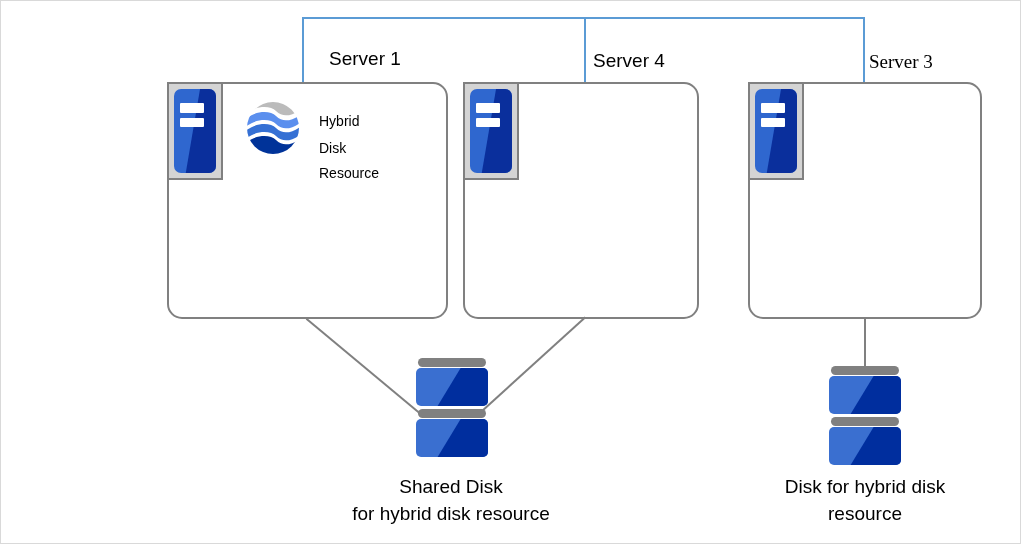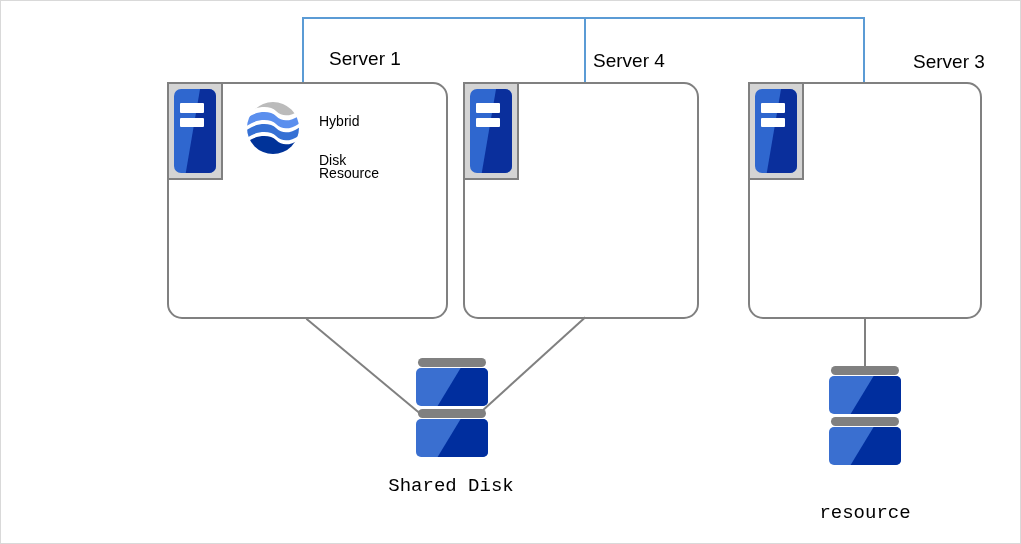--- a/index.html
+++ b/index.html
@@ -148,36 +148,35 @@
   }
 
   
   .disk-caption {
     position: absolute;
     font-size: 19px;
     color: #000000;
     line-height: 27px;
     text-align: center;
     white-space: nowrap;
-    font-family: Liberation Mono, monospace;
   }
 </style>
 </head>
 <body>
 
 <div id="canvas">
 
   <div class="net-h" style="left:301px; top:16px; width:563px; height:2px;"></div>
   <div class="net-v" style="left:301px; top:16px; height:66px;"></div>
   <div class="net-v" style="left:583px; top:16px; height:66px;"></div>
   <div class="net-v" style="left:862px; top:16px; height:66px;"></div>
 
   <div class="server-label" style="left:328px; top:48px;">Server 1</div>
   <div class="server-label" style="left:592px; top:50px;">Server 4</div>
-  <div class="server-label" style="left:912px; top:51px;">Server 3</div>
+  <div class="server-label" style="left:868px; top:51px;font-family:Liberation Serif, serif;">Server 3</div>
 
   <div class="server-box" style="left:166px; top:81px; width:281px; height:237px;"></div>
 
   <div class="machine-icon" style="left:166px; top:81px;">
     <div class="body">
       <div class="bar b1"></div>
       <div class="bar b2"></div>
     </div>
   </div>
 
@@ -192,21 +191,21 @@
         <rect x="0" y="0" width="54" height="54" fill="#ffffff"></rect>
         <path d="M -4 16 C 8 4, 24 4, 30 10 C 38 18, 48 14, 58 6 L 58 -6 L -4 -6 Z" fill="#bbbbbb"></path>
         <path d="M -4 21 C 8 9, 24 9, 30 15 C 38 23, 48 19, 58 11 L 58 19 C 48 27, 38 31, 30 23 C 24 17, 8 17, -4 29 Z" fill="#5b8fee"></path>
         <path d="M -4 33 C 8 21, 24 21, 30 27 C 38 35, 48 31, 58 23 L 58 31 C 48 39, 38 43, 30 35 C 24 29, 8 29, -4 41 Z" fill="#3570d4"></path>
         <path d="M -4 45 C 8 33, 24 33, 30 39 C 38 47, 48 43, 58 35 L 58 60 L -4 60 Z" fill="#003399"></path>
       </g>
     </svg>
   </div>
 
   <div class="hybrid-text" style="left:318px; top:107px;">Hybrid</div>
-  <div class="hybrid-text" style="left:318px; top:146px;">Disk</div>
+  <div class="hybrid-text" style="left:318px; top:134px;">Disk</div>
   <div class="hybrid-text" style="left:318px; top:159px;">Resource</div>
 
   <div class="server-box" style="left:462px; top:81px; width:236px; height:237px;"></div>
 
   <div class="machine-icon" style="left:462px; top:81px;">
     <div class="body">
       <div class="bar b1"></div>
       <div class="bar b2"></div>
     </div>
   </div>
@@ -227,23 +226,25 @@
   <div class="connector" style="left:863px; top:317px; width:2px; height:50px;"></div>
 
   <div class="disk" style="left:415px; top:357px;">
     <div class="cap c1"></div>
     <div class="platter p1"></div>
     <div class="cap c2"></div>
     <div class="platter p2"></div>
   </div>
 
   <div class="disk-caption" style="left:300px; top:472px; width:300px;">Shared Disk</div>
+  <div class="disk-caption" style="left:300px; top:499px; width:300px;">for hybrid disk resource</div>
 
   <div class="disk" style="left:828px; top:365px;">
     <div class="cap c1"></div>
     <div class="platter p1"></div>
     <div class="cap c2"></div>
     <div class="platter p2"></div>
   </div>
 
+  <div class="disk-caption" style="left:714px; top:472px; width:300px;">Disk for hybrid disk</div>
   <div class="disk-caption" style="left:714px; top:499px; width:300px;">resource</div>
 
 </div>
 
 </body></html>

